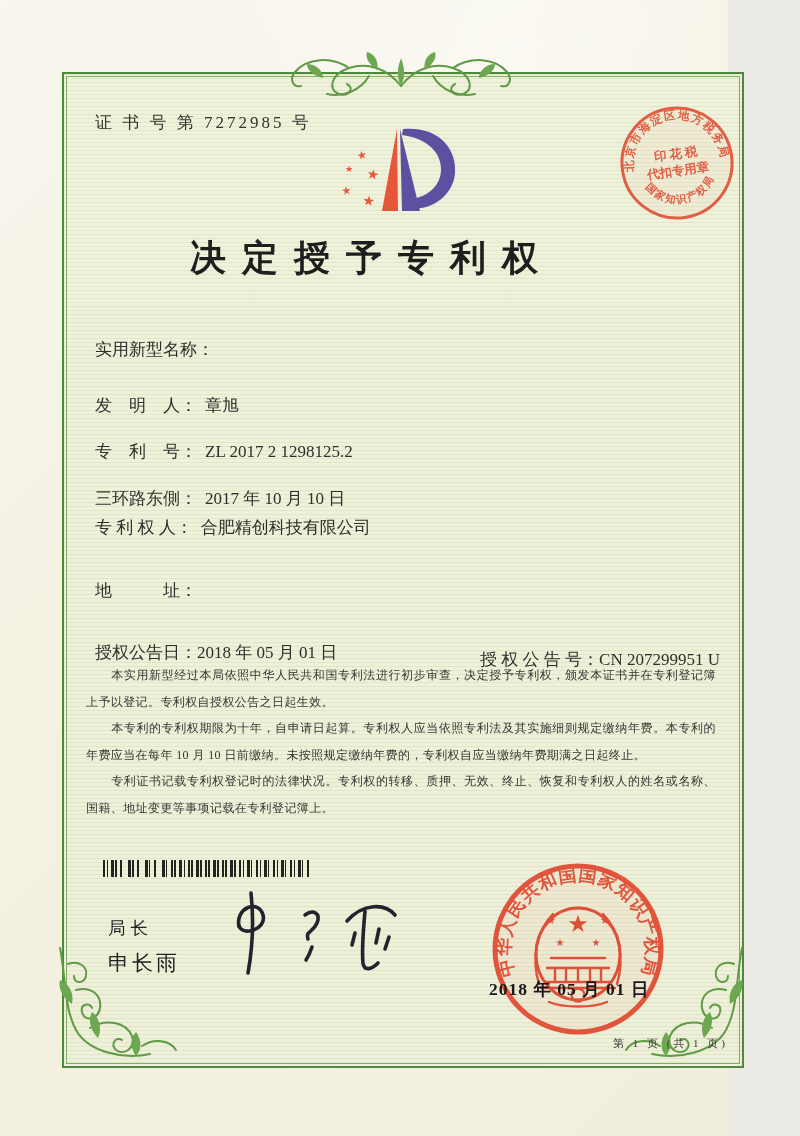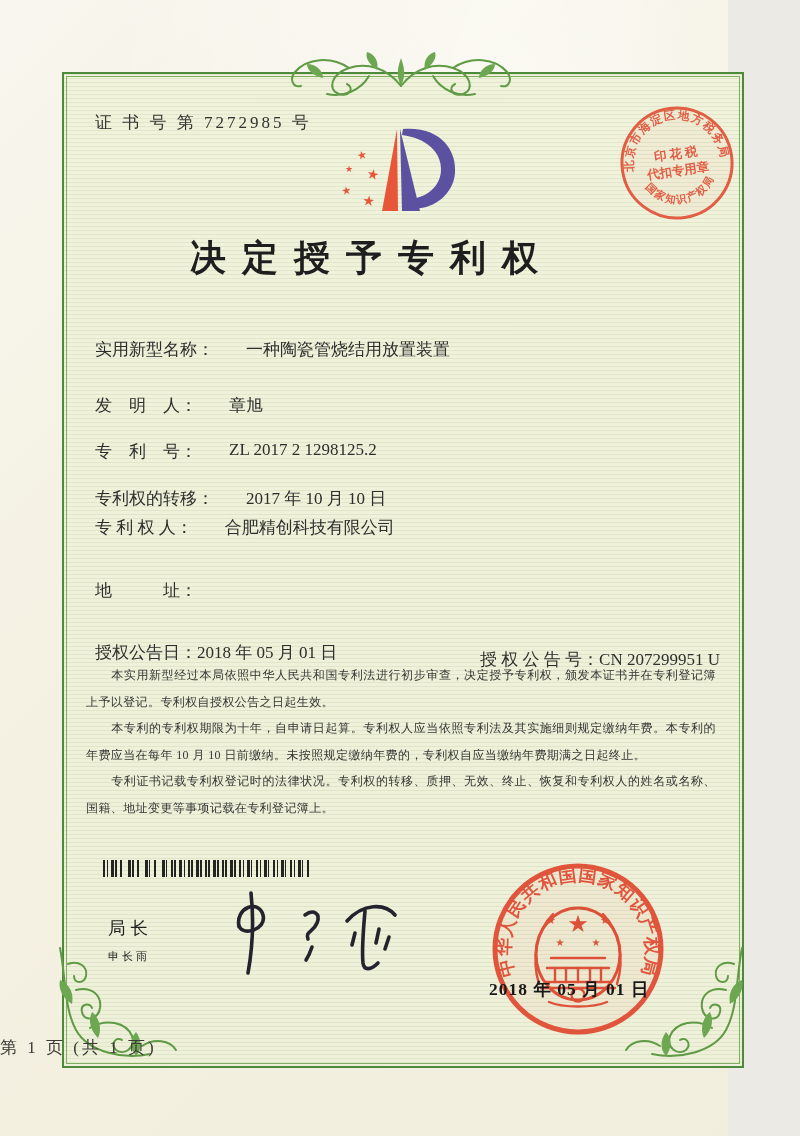--- a/index.html
+++ b/index.html
@@ -26,53 +26,53 @@
     position:absolute;inset:2px;border:1.5px solid #7fae60;
   }
   .ornament{position:absolute;z-index:2;}
   
   .cert-no{position:absolute;left:95px;top:111px;font-size:17px;letter-spacing:3px;color:#33332f;z-index:3;}
   .title{
     position:absolute;left:0;top:234px;width:100%;text-align:center;z-index:3;
     font-size:36px;font-weight:700;letter-spacing:16px;color:#1e1e1e;text-indent:16px;
   }
   .fields{position:absolute;left:95px;top:332px;width:625px;z-index:3;color:#2e2e2c;font-size:17px;}
-  .frow{position:absolute;left:0;display:flex;align-items:flex-start;gap:24px;}
+  .frow{position:absolute;left:0;display:flex;align-items:center;}
   .flabel{flex:0 0 auto;white-space:pre;}
   .fvalue{margin-left:8px;white-space:pre-line;}
   .r1{top:6px}.r2{top:62px}.r3{top:108px}.r4{top:155px}.r5{top:184px}.r6{top:247px}
   .grant-row{position:absolute;left:0;top:301px;width:625px;display:flex;align-items:center;}
   .grant-left{flex:0 0 auto;}
   .grant-right{margin-left:auto;margin-top:15px;}
   .paras{
     position:absolute;left:86px;top:662px;width:630px;z-index:3;
     font-size:12px;line-height:26.5px;color:#363634;text-align:justify;letter-spacing:.4px;
   }
   .paras p{margin:0;text-indent:2.1em;}
   .barcode{
     position:absolute;left:103px;top:860px;width:206px;height:17px;z-index:3;
     background:repeating-linear-gradient(90deg,
       #23231f 0 2px,rgba(0,0,0,0) 2px 3.5px,
       #23231f 3.5px 4.5px,rgba(0,0,0,0) 4.5px 8px,
       #23231f 8px 11px,rgba(0,0,0,0) 11px 12.5px,
       #23231f 12.5px 13.5px,rgba(0,0,0,0) 13.5px 17px);
   }
   .signer-title{position:absolute;left:108px;top:916px;font-size:17.5px;letter-spacing:5px;color:#222;z-index:3;}
-  .signer-name{position:absolute;left:108px;top:949px;font-size:11px;letter-spacing:3px;color:#222;z-index:3;}
+  .signer-name{position:absolute;left:108px;top:949px;font-size:21px;letter-spacing:3px;color:#222;z-index:3;}
   .signature{position:absolute;left:213px;top:883px;z-index:3;}
   .seal{position:absolute;left:487px;top:858px;z-index:4;}
   .seal-date{
     position:absolute;left:489px;top:977px;z-index:5;
     font-size:17.5px;font-weight:600;letter-spacing:1px;color:#181818;
   }
   .tax-stamp{position:absolute;left:616px;top:102px;z-index:4;transform:rotate(-8deg);}
   .logo{position:absolute;left:328px;top:118px;z-index:3;}
   .footer{
-    position:absolute;left:0;top:1036px;width:100%;text-align:left;z-index:3;
-    font-size:17px;letter-spacing:3px;color:#3a3a36;border-radius:9px;
+    position:absolute;left:0;top:1036px;width:100%;text-align:right;z-index:3;
+    font-size:11px;letter-spacing:3px;color:#3a3a36;border-radius:9px;
   }
 </style>
 </head>
 <body>
 
 <div class="page">
 
   <div class="frame">
     <div class="frame-inner"></div>
   </div>
@@ -156,32 +156,31 @@
       <text x="61" y="56" text-anchor="middle" fill="#e0492f" font-size="12.5" font-weight="bold">印 花 税</text>
       <text x="61" y="73" text-anchor="middle" fill="#e0492f" font-size="12.5" font-weight="bold">代扣专用章</text>
     </g>
   </svg>
 
   <div class="title">决定授予专利权</div>
 
   <div class="fields">
     <div class="frow r1">
       <span class="flabel">实用新型名称：</span>
-      <span class="fvalue">一种陶瓷管烧结用放置装置</span>
     </div>
     <div class="frow r2">
       <span class="flabel">发　明　人：</span>
       <span class="fvalue">章旭</span>
     </div>
     <div class="frow r3">
       <span class="flabel">专　利　号：</span>
       <span class="fvalue">ZL 2017 2 1298125.2</span>
     </div>
     <div class="frow r4">
-      <span class="flabel">专利权的转移：</span>
+      <span class="flabel">三环路东側：</span>
       <span class="fvalue">2017 年 10 月 10 日</span>
     </div>
     <div class="frow r5">
       <span class="flabel">专 利 权 人：</span>
       <span class="fvalue">合肥精创科技有限公司</span>
     </div>
     <div class="frow r6">
       <span class="flabel">地　　　址：</span>
     </div>
     <div class="grant-row">

